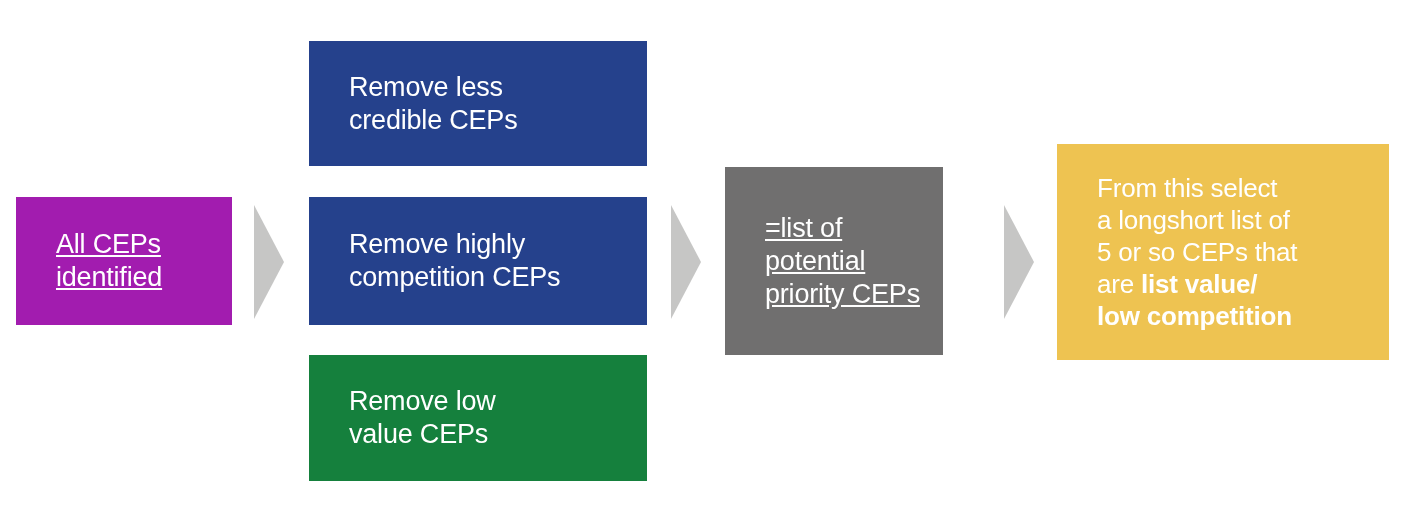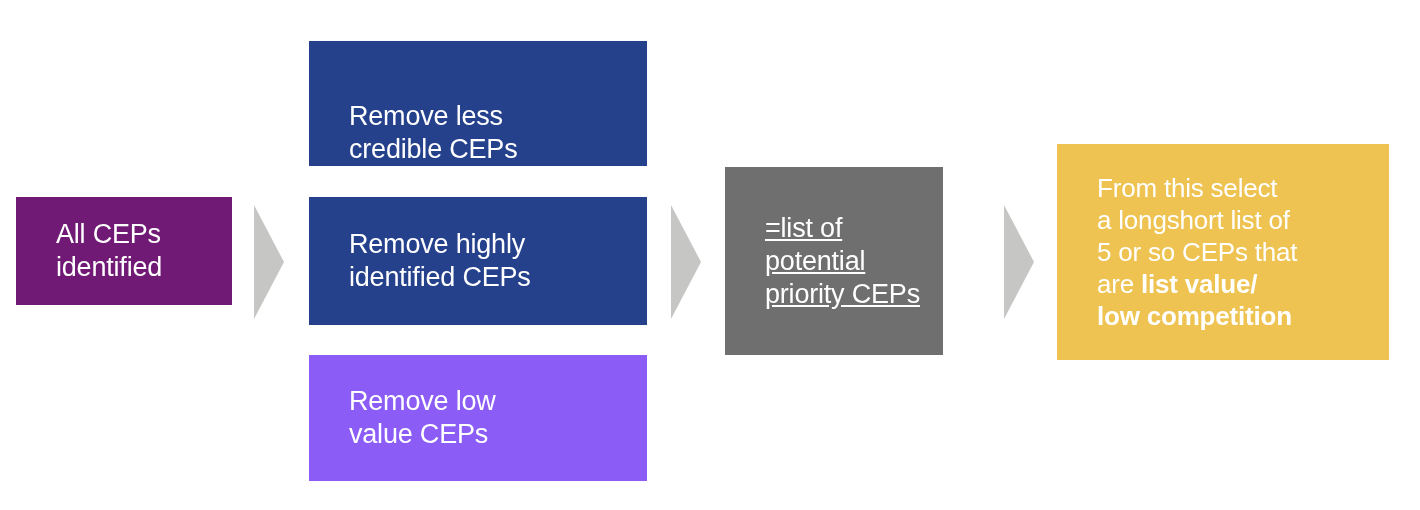--- a/index.html
+++ b/index.html
@@ -19,24 +19,24 @@
     font-size: 27px;
     line-height: 33px;
     font-weight: 400;
     letter-spacing: -0.2px;
   }
   .box .txt {
     white-space: pre-line;
     padding-left: 40px;
     padding-right: 8px;
   }
-  .box-start  { left: 16px;   top: 197px; width: 216px; height: 108px; background: #701a75; }
-  .box-f0     { left: 309px;  top: 41px;  width: 338px; height: 125px; background: #25418c; align-items: flex-end; }
+  .box-start  { left: 16px;   top: 197px; width: 216px; height: 128px; background: #a21caf; text-decoration: underline; }
+  .box-f0     { left: 309px;  top: 41px;  width: 338px; height: 125px; background: #25418c; }
   .box-f1     { left: 309px;  top: 197px; width: 338px; height: 128px; background: #25418c; }
-  .box-f2     { left: 309px;  top: 355px; width: 338px; height: 126px; background: #8b5cf6; }
+  .box-f2     { left: 309px;  top: 355px; width: 338px; height: 126px; background: #15803d; }
   .box-result { left: 725px;  top: 167px; width: 218px; height: 188px; background: #706f6f; text-decoration: underline; }
   .box-final  { left: 1057px; top: 144px; width: 332px; height: 216px; background: #eec351;
                 font-size: 26px; line-height: 32px; }
   .box-final b { font-weight: 700; }
   .arrow {
     position: absolute;
     width: 30px;
     height: 114px;
     top: 205px;
   }
@@ -59,21 +59,21 @@
     <polygon points="0,0 30,57 0,114"></polygon>
   </svg>
 
   <div class="box box-f0">
     <span class="txt">Remove less
 credible CEPs</span>
   </div>
 
   <div class="box box-f1">
     <span class="txt">Remove highly
-identified CEPs</span>
+competition CEPs</span>
   </div>
 
   <div class="box box-f2">
     <span class="txt">Remove low
 value CEPs</span>
   </div>
 
   <svg class="arrow arrow-2" viewBox="0 0 30 114" aria-hidden="true">
     <polygon points="0,0 30,57 0,114"></polygon>
   </svg>

